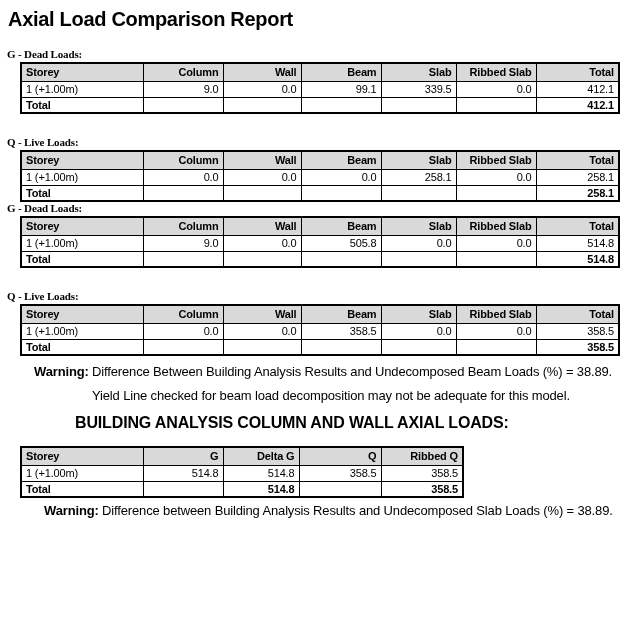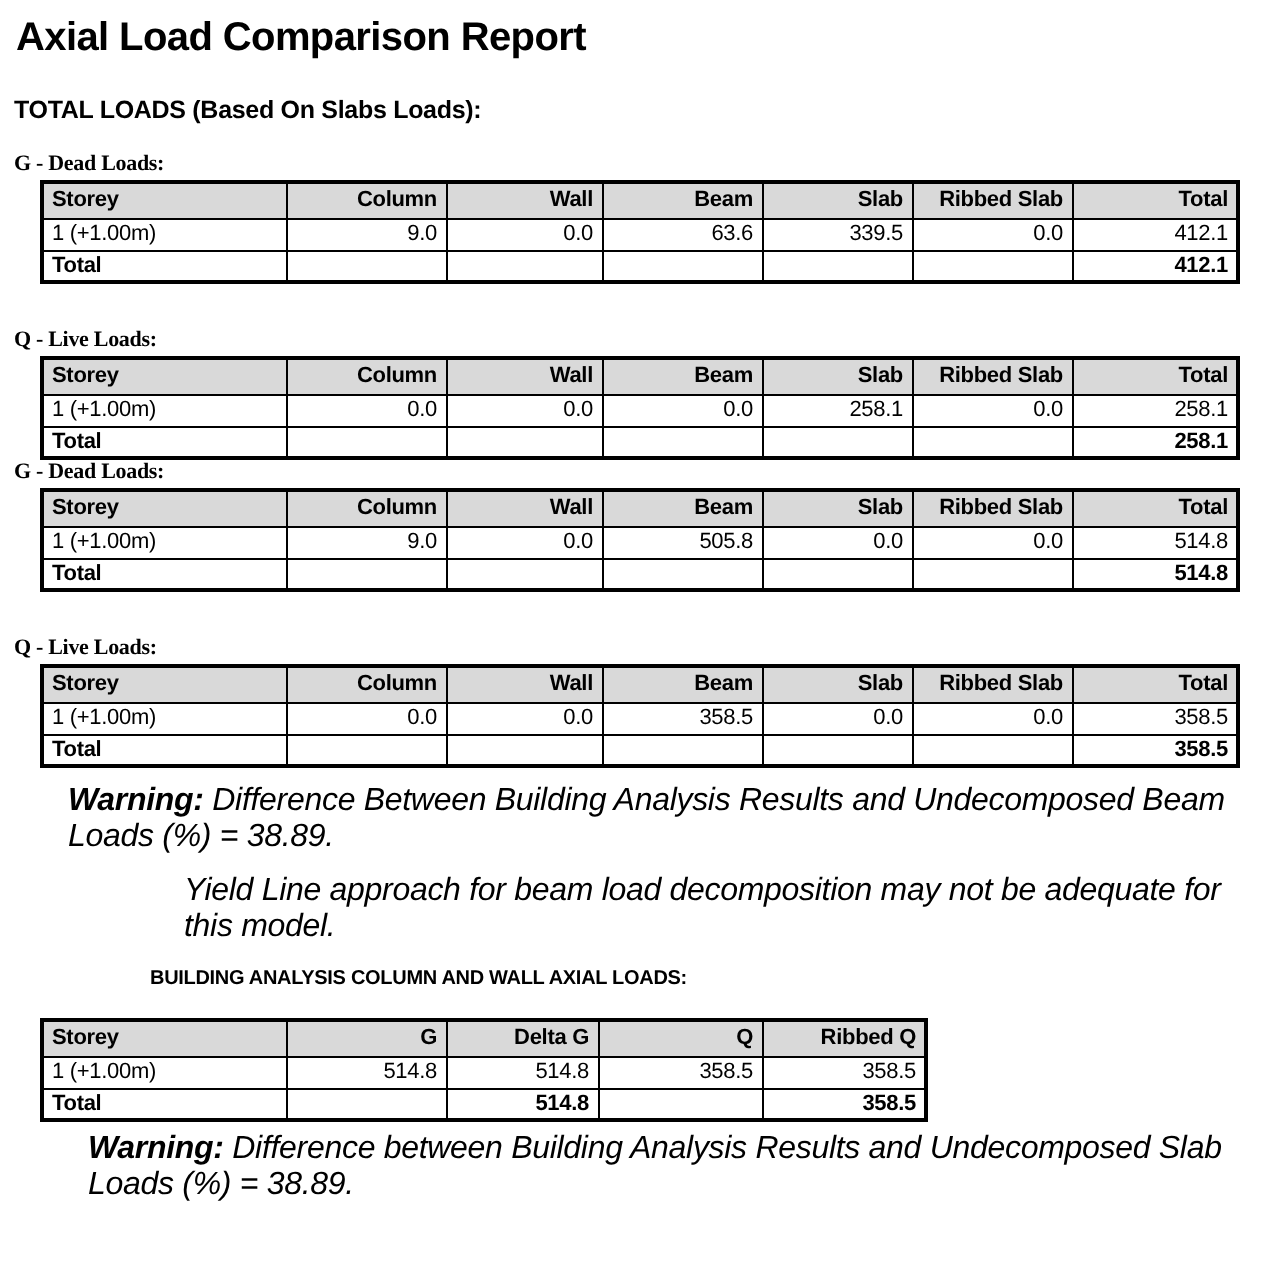--- a/index.html
+++ b/index.html
@@ -26,43 +26,42 @@
   th { background: #d9d9d9; font-weight: bold; height: 18px; }
   td { height: 16px; }
   .left { text-align: left; }
   .bold { font-weight: bold; }
 
   .c-storey { width: 122px; }
   .c-col { width: 80px; } .c-wall { width: 78px; } .c-beam { width: 80px; }
   .c-slab { width: 75px; } .c-ribbed { width: 80px; } .c-total { width: 83px; }
   .b-g { width: 80px; } .b-dg { width: 76px; } .b-q { width: 82px; } .b-dq { width: 82px; }
 
-  .warning-block { font-size: 16px; margin: 8px 0 0 27px; font-style: italic; }
+  .warning-block { font-size: 13px; margin: 8px 0 0 27px; }
   .warning-label { font-weight: bold; }
   .warning-line2 { margin: 9px 0 0 58px; }
   .warning-block.bottom { margin-left: 37px; margin-top: 5px; }
   .warning-block.bottom .warning-line2 { margin-left: 31px; }
 
-  .ba-heading { font-size: 10px; font-weight: bold; margin: 11px 0 14px 68px; }
+  .ba-heading { font-size: 16px; font-weight: bold; margin: 11px 0 14px 68px; }
 
   .base-reactions { font-size: 11px; margin: 13px 0 0 5px; }
   .base-reactions .lbl { font-weight: bold; }
   .base-reactions .val { margin-left: 30px; }
   .base-reactions .val + .val { margin-left: 22px; }
 
   .sect { margin-top: 19px; }
 </style>
 </head>
 <body>
 
 <div class="page">
 
   <div class="title">Axial Load Comparison Report</div>
 
-  <div class="section-heading">TOTAL LOADS (Based On Slabs Loads):</div>
 
   <div class="sub-label">G - Dead Loads:</div>
   <table class="load-table">
     <colgroup>
         <col class="c-storey">
         <col class="c-col">
         <col class="c-wall">
         <col class="c-beam">
         <col class="c-slab">
         <col class="c-ribbed">
@@ -77,21 +76,21 @@
         <th>Slab</th>
         <th>Ribbed Slab</th>
         <th>Total</th>
       </tr>
     </thead>
     <tbody>
       <tr>
         <td class="left">1 (+1.00m)</td>
         <td>9.0</td>
         <td>0.0</td>
-        <td>63.6</td>
+        <td>99.1</td>
         <td>339.5</td>
         <td>0.0</td>
         <td>412.1</td>
       </tr>
       <tr>
         <td class="left bold">Total</td>
         <td></td>
         <td></td>
         <td></td>
         <td></td>
@@ -230,21 +229,21 @@
         <td></td>
         <td></td>
         <td class="bold">358.5</td>
       </tr>
     </tbody>
   </table>
 
   <div class="warning-block">
     <span class="warning-label">Warning:</span>
     <span>Difference Between Building Analysis Results and Undecomposed Beam Loads (%) = 38.89.</span>
-    <div class="warning-line2">Yield Line approach for beam load decomposition may not be adequate for this model.</div>
+    <div class="warning-line2">Yield Line checked for beam load decomposition may not be adequate for this model.</div>
   </div>
 
   <div class="ba-heading">BUILDING ANALYSIS COLUMN AND WALL AXIAL LOADS:</div>
 
   <table class="ba-table">
     <colgroup>
         <col class="c-storey">
         <col class="b-g">
         <col class="b-dg">
         <col class="b-q">

